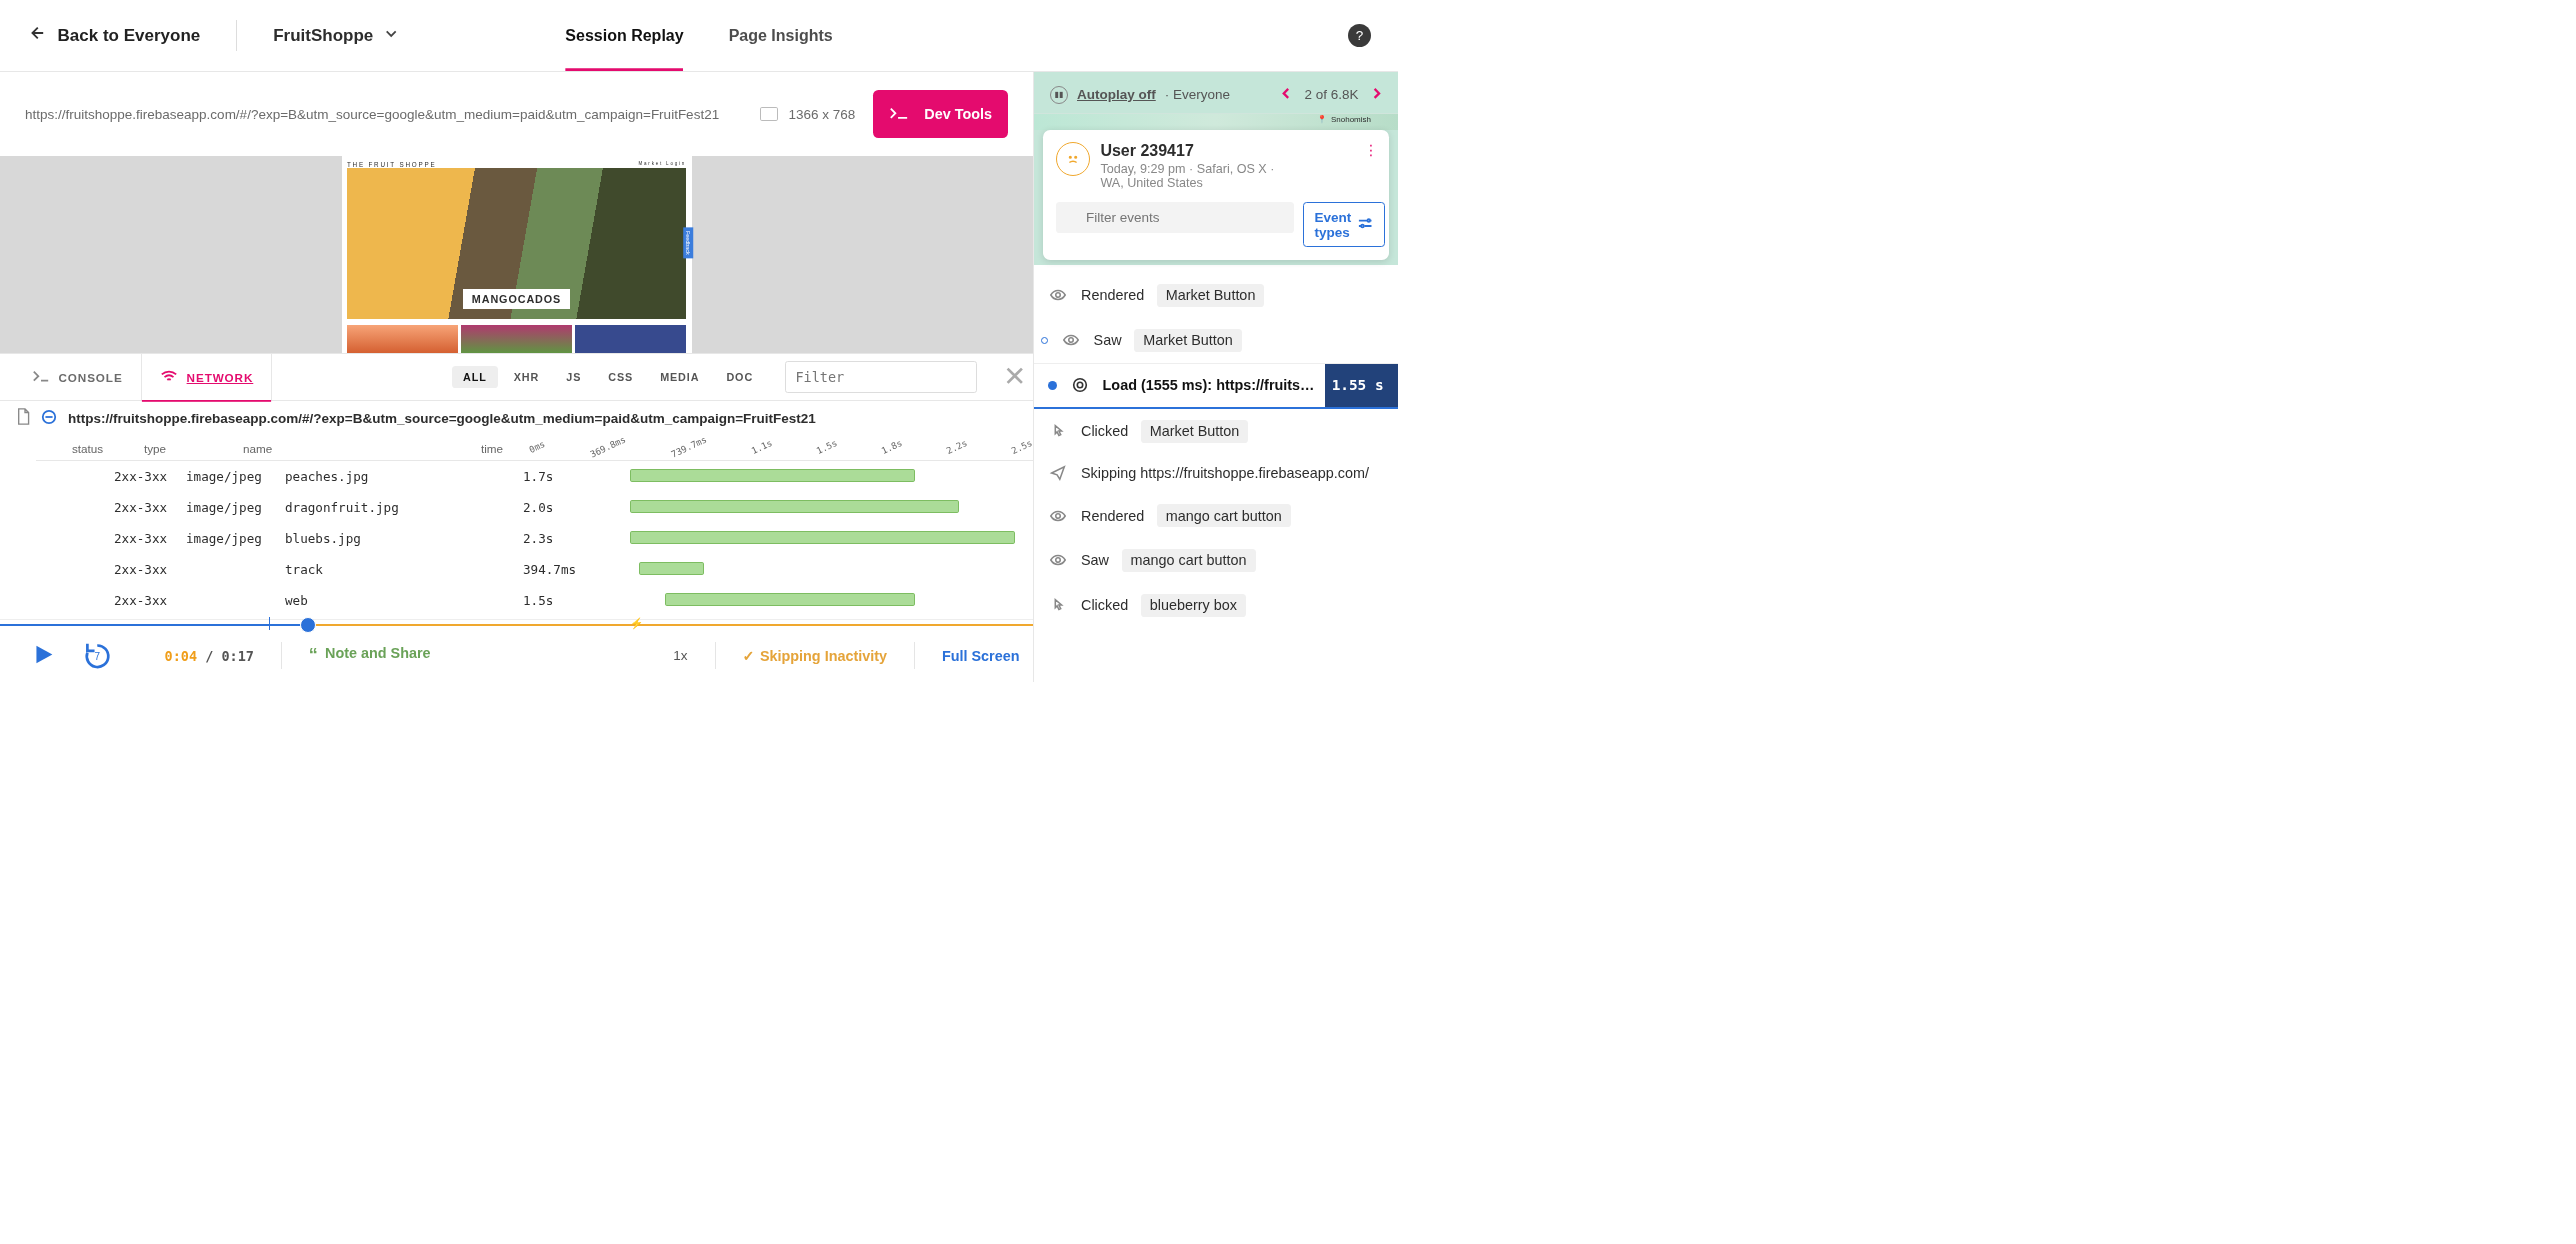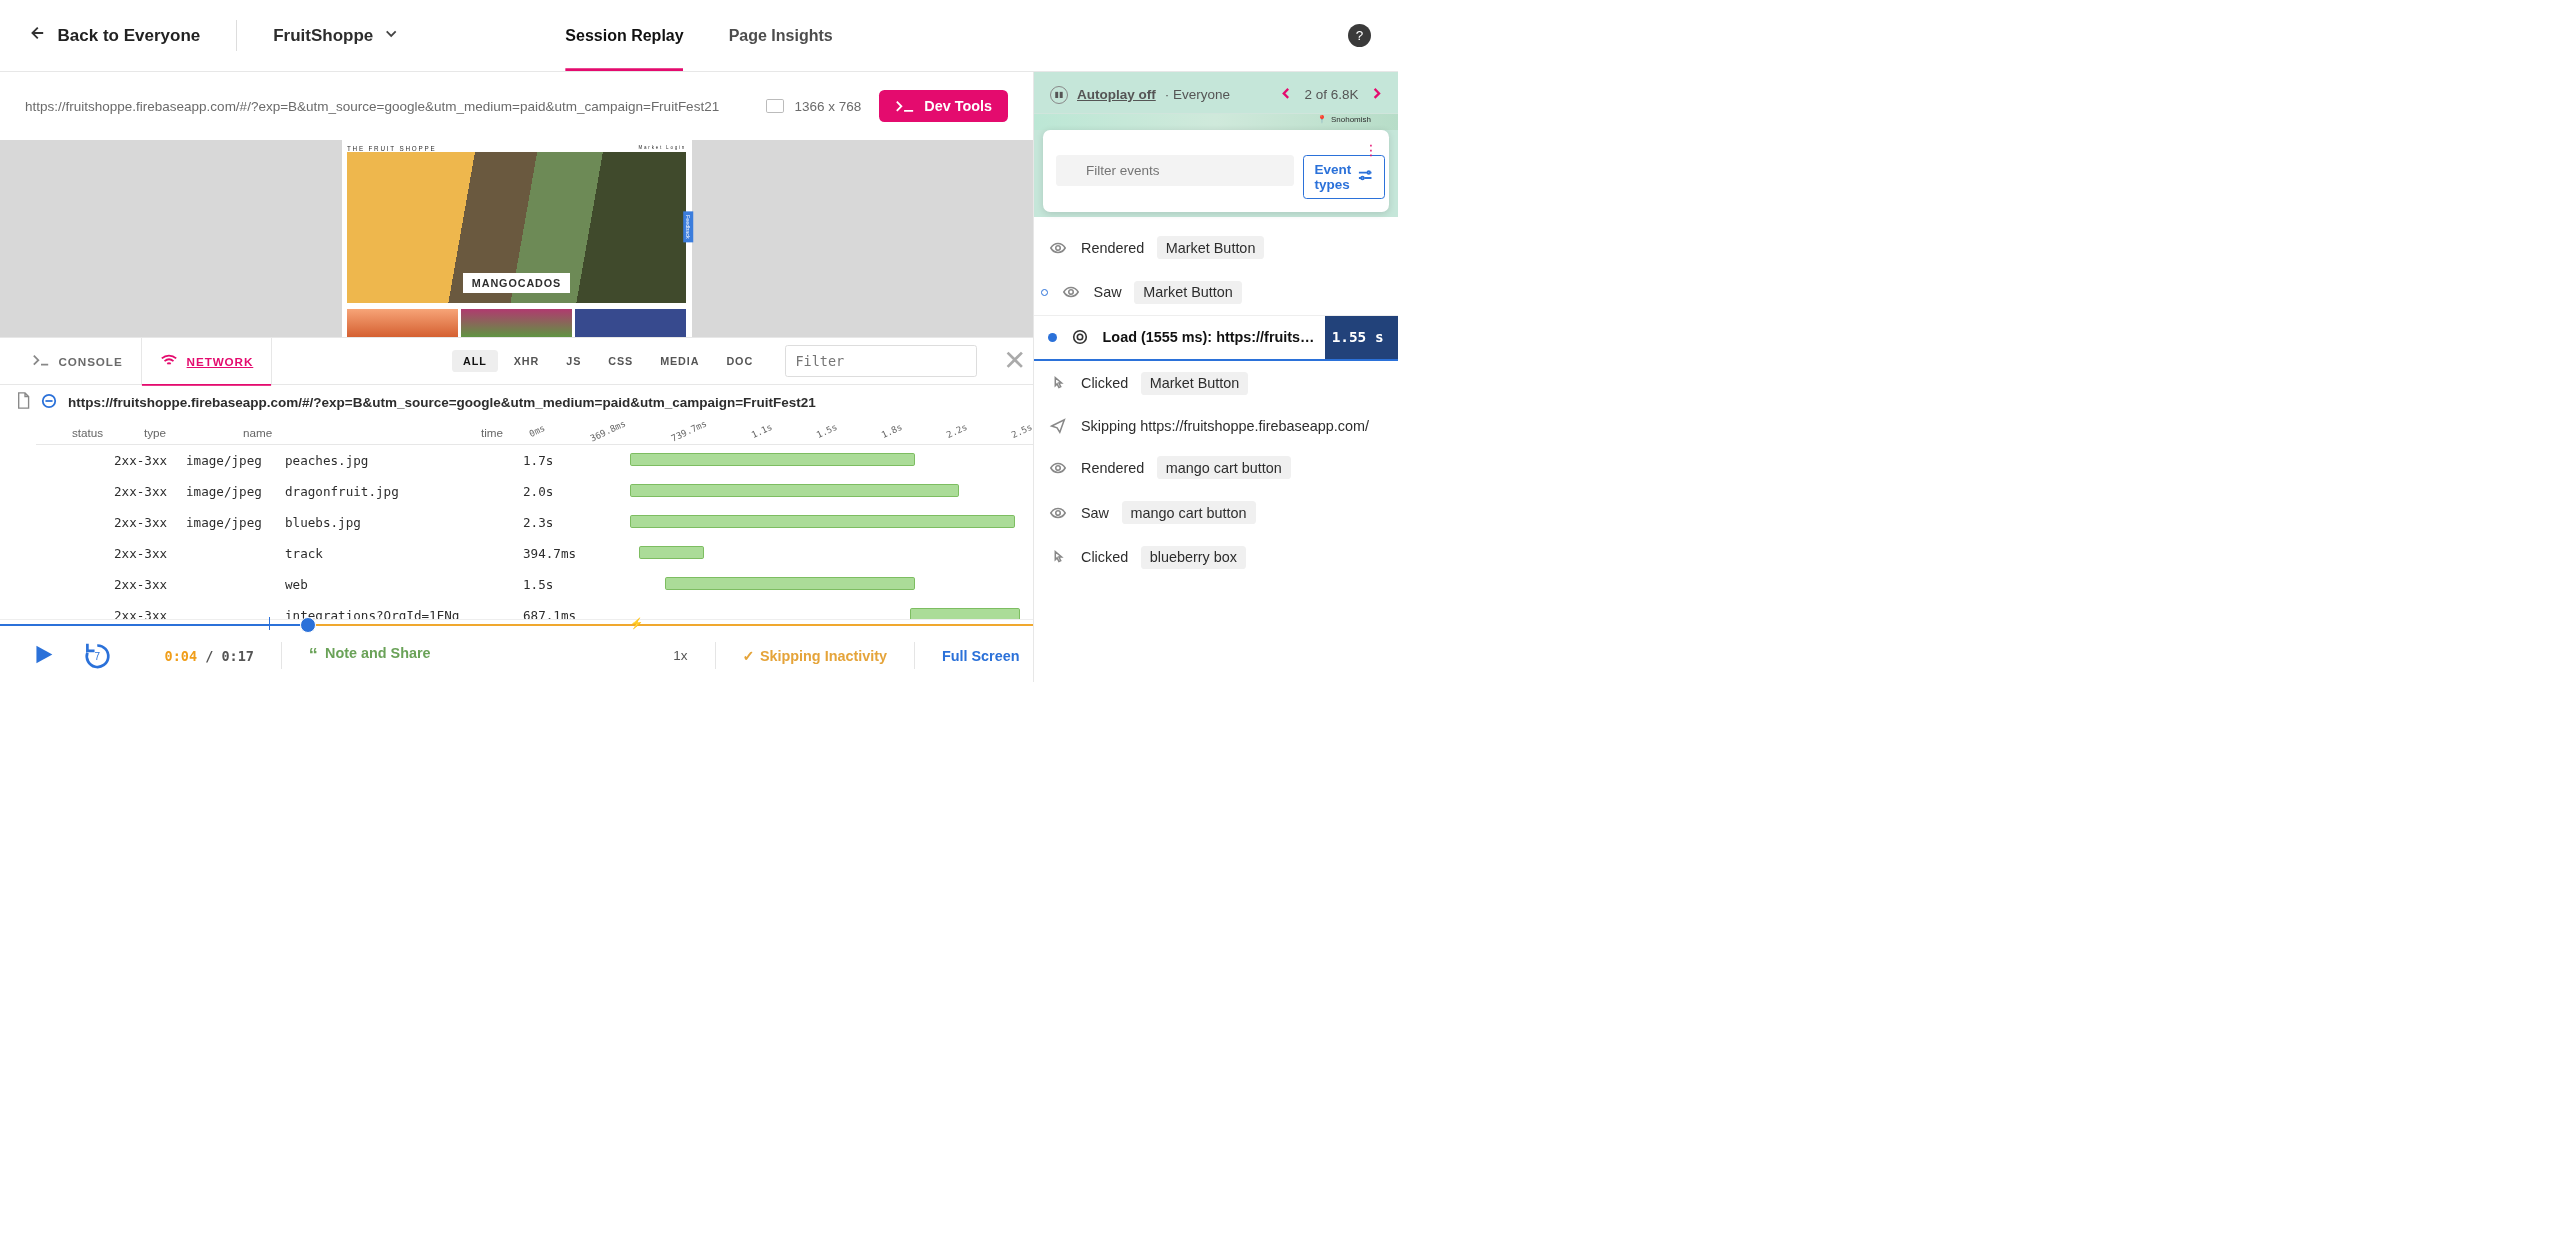--- a/index.html
+++ b/index.html
@@ -113,24 +113,24 @@
   cursor: pointer;
 }
 .resolution { display: flex; align-items: center; gap: 10px; color: #6b6b6b; font-size: 13.5px; }
 .screen-icon { width: 18px; height: 14.4px; border: 1.8px solid #bbb; border-radius: 1.8px; }
 .devtools-btn {
   background: #e40b6e;
   color: #fff;
   font-weight: 700;
   font-size: 14.4px;
   border-radius: 5.4px;
-  padding: 8px 16px;
-  display: flex;
-  align-items: center;
-  gap: 9px;
+  padding: 16px 16px;
+  display: flex;
+  align-items: flex-start;
+  gap: 15px;
   cursor: pointer;
 }
 .devtools-btn .iconbox { width: 20px; height: 14.4px; }
 
 
 .replay-area {
   background: #d8d8d8;
   flex: none;
   height: 197px;
   display: flex;
@@ -611,20 +611,35 @@
       </div>
     </div>
     <div class="map-bg">
       <div class="map-label">
           <span>📍</span>
           <span>Snohomish</span>
         </div>
     </div>
 
     <div class="user-card">
+      <div class="user-top">
+        <div class="user-avatar">
+          <svg width="18" height="18" viewBox="0 0 20 20" fill="none" stroke="#f0a82e" stroke-width="1.5">
+              <circle cx="7" cy="8" r="1" fill="#f0a82e"></circle>
+              <circle cx="13" cy="8" r="1" fill="#f0a82e"></circle>
+              <path d="M6 14c2-2 6-2 8 0"></path>
+            </svg>
+        </div>
+        <div>
+          <div class="user-name">User 239417</div>
+          <div class="user-meta">
+            <span>Today, 9:29 pm</span> · <span>Safari, OS X</span> · <br><span>WA, United States</span>
+          </div>
+        </div>
+      </div>
       <div class="user-menu">⋮</div>
       <div class="user-filter-row">
         <div style="position:relative; flex:1;">
           <span class="uf-icon">
             <svg width="16" height="16" viewBox="0 0 18 18" fill="none" stroke="#999" stroke-width="1.5">
                 <path d="M3 5h12M5 9h8M7 13h4"></path>
               </svg>
           </span>
           <input class="uf-input" placeholder="Filter events" style="">
         </div>

